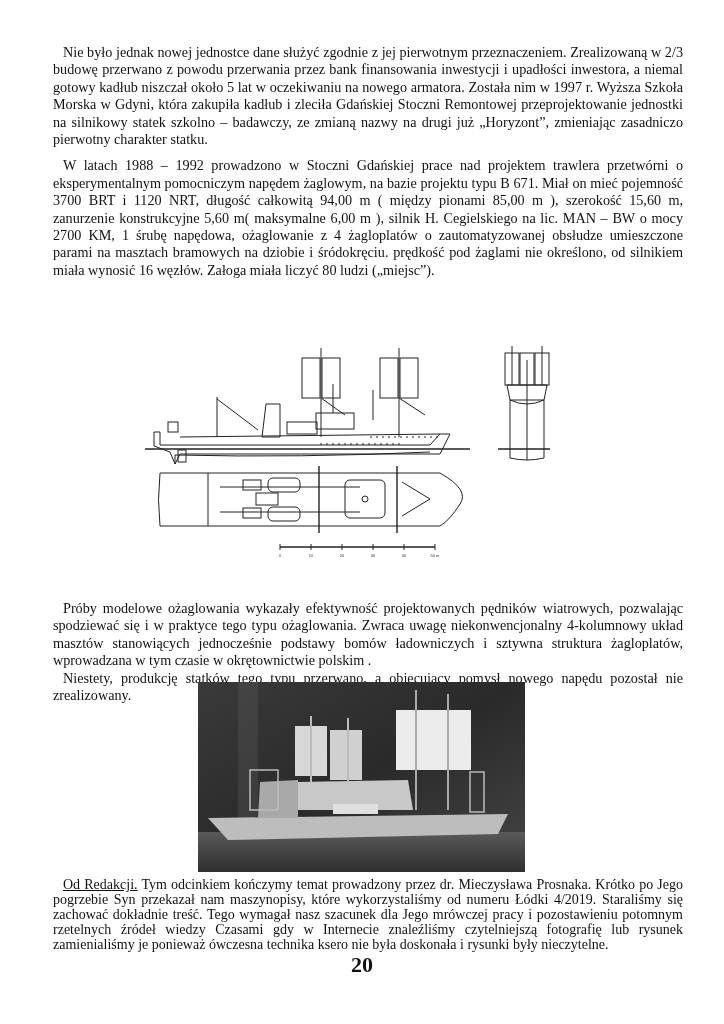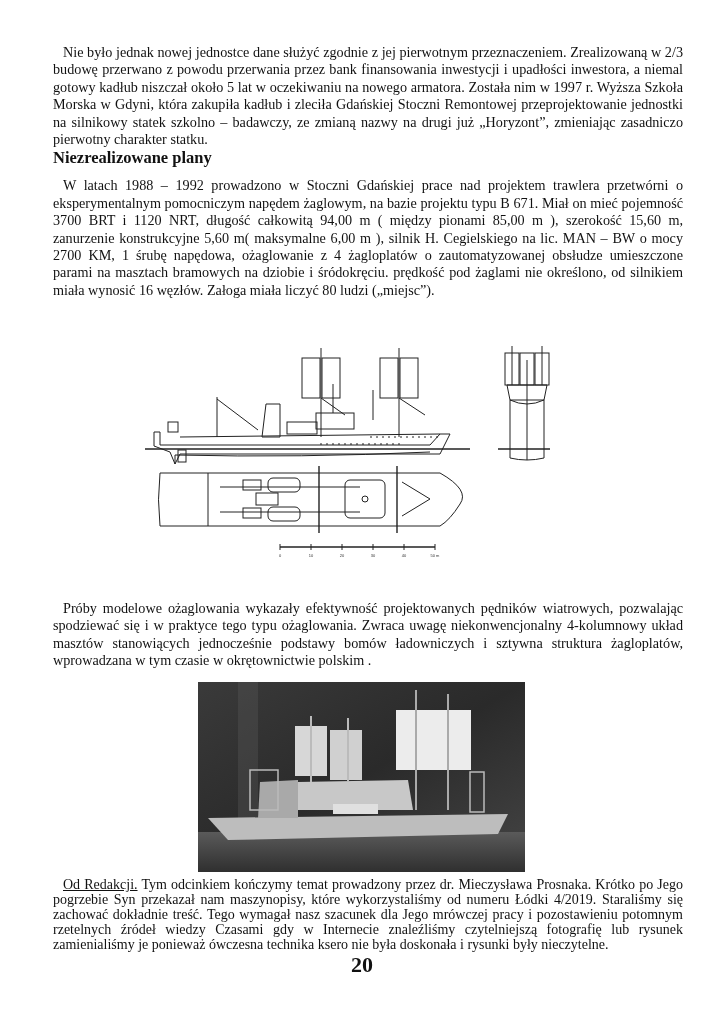--- a/index.html
+++ b/index.html
@@ -15,21 +15,20 @@
   .note u { text-decoration: underline; }
   .pagenum { position: absolute; left: 0; width: 724px; top: 952px; text-align: center;
              font-size: 22px; font-weight: bold; }
   .scale-label { font-size: 4px; fill: #333; font-family: "Liberation Sans", sans-serif; }
 </style>
 </head>
 <body>
 
 <div class="page">
   <p class="para">Nie było jednak nowej jednostce dane służyć zgodnie z jej pierwotnym przeznaczeniem. Zrealizowaną w 2/3 budowę przerwano z powodu przerwania przez bank finansowania inwestycji i upadłości inwestora, a niemal gotowy kadłub niszczał około 5 lat w oczekiwaniu na nowego armatora. Została nim w 1997 r. Wyższa Szkoła Morska w Gdyni, która zakupiła kadłub i zleciła Gdańskiej Stoczni Remontowej przeprojektowanie jednostki na silnikowy statek szkolno – badawczy, ze zmianą nazwy na drugi już „Horyzont”, zmieniając zasadniczo pierwotny charakter statku.</p>
-  <h2 class="section">Niezrealizowane plany</h2>
   <div style="height:9px"></div>
   <p class="para">W latach 1988 – 1992 prowadzono w Stoczni Gdańskiej prace nad projektem trawlera przetwórni o eksperymentalnym pomocniczym napędem żaglowym, na bazie projektu typu B 671. Miał on mieć pojemność 3700 BRT i 1120 NRT, długość całkowitą 94,00 m ( między pionami 85,00 m ), szerokość 15,60 m, zanurzenie konstrukcyjne 5,60 m( maksymalne 6,00 m ), silnik H. Cegielskiego na lic. MAN – BW o mocy 2700 KM, 1 śrubę napędowa, ożaglowanie z 4 żagloplatów o zautomatyzowanej obsłudze umieszczone parami na masztach bramowych na dziobie i śródokręciu. prędkość pod żaglami nie określono, od silnikiem miała wynosić 16 węzłów. Załoga miała liczyć 80 ludzi („miejsc”).</p>
 </div>
 
 <svg class="fig-drawing" viewBox="0 0 480 232" xmlns="http://www.w3.org/2000/svg">
   <g fill="none" stroke="#222" stroke-width="1">
 
     <g>
       <line x1="5" y1="109" x2="330" y2="109" stroke-width="1.4"></line>
       <path d="M35 124 L40 114 L300 114 L310 94 L300 94 L290 105 L20 105 L20 92 L14 92 L14 106 L30 112 L35 124 Z"></path>
@@ -106,20 +105,21 @@
       <text x="171" y="217" text-anchor="middle" class="scale-label">10</text>
       <text x="202" y="217" text-anchor="middle" class="scale-label">20</text>
       <text x="233" y="217" text-anchor="middle" class="scale-label">30</text>
       <text x="264" y="217" text-anchor="middle" class="scale-label">40</text>
       <text x="295" y="217" text-anchor="middle" class="scale-label">50 m</text>
     </g>
 </svg>
 
 <div style="position:absolute;left:53px;top:600px;width:630px;">
   <p class="para">Próby modelowe ożaglowania wykazały efektywność projektowanych pędników wiatrowych, pozwalając spodziewać się i w praktyce tego typu ożaglowania. Zwraca uwagę niekonwencjonalny 4-kolumnowy układ masztów stanowiących jednocześnie podstawy bomów ładowniczych i sztywna struktura żagloplatów, wprowadzana w tym czasie w okrętownictwie polskim .</p>
+  <p class="para">Niestety, produkcję statków tego typu przerwano, a obiecujący pomysł nowego napędu pozostał nie zrealizowany.</p>
 </div>
 
 <svg class="fig-photo" viewBox="0 0 327 190" xmlns="http://www.w3.org/2000/svg">
   <defs>
     <linearGradient id="bg" x1="0" y1="0" x2="1" y2="1">
       <stop offset="0" stop-color="#3a3a3a"></stop>
       <stop offset="0.5" stop-color="#2a2a2a"></stop>
       <stop offset="1" stop-color="#454545"></stop>
     </linearGradient>
     <linearGradient id="sea" x1="0" y1="0" x2="0" y2="1">

